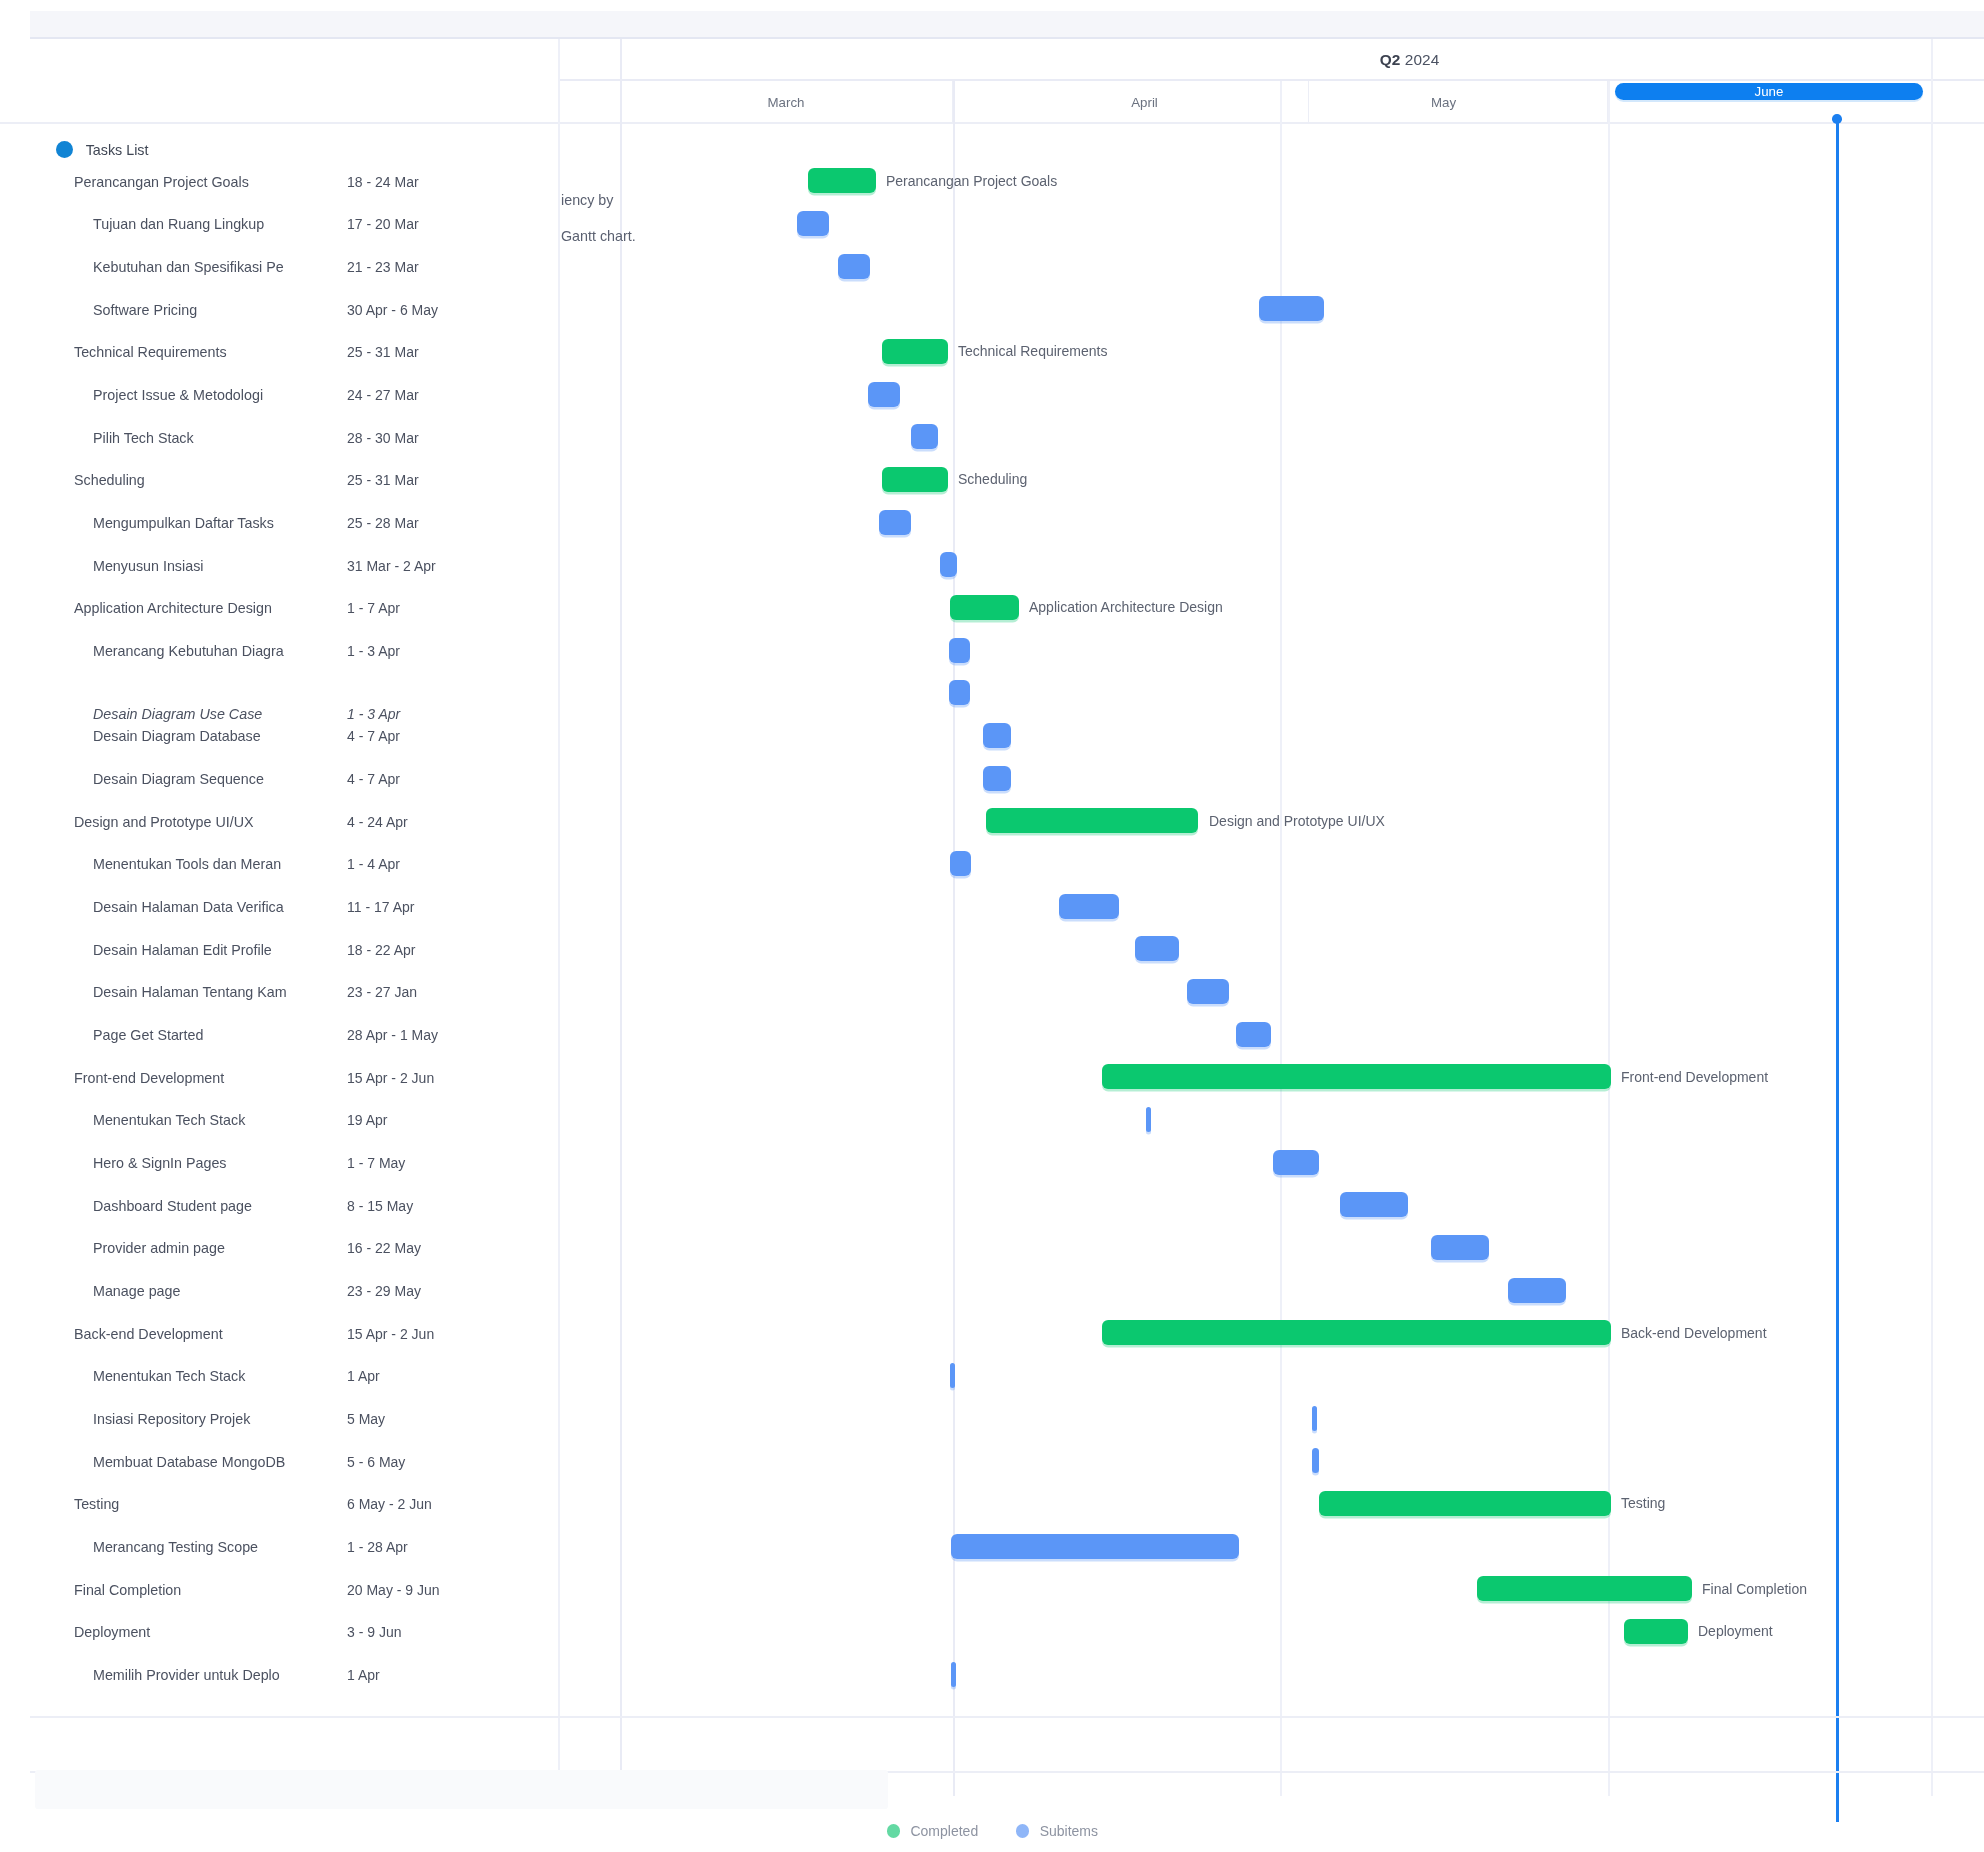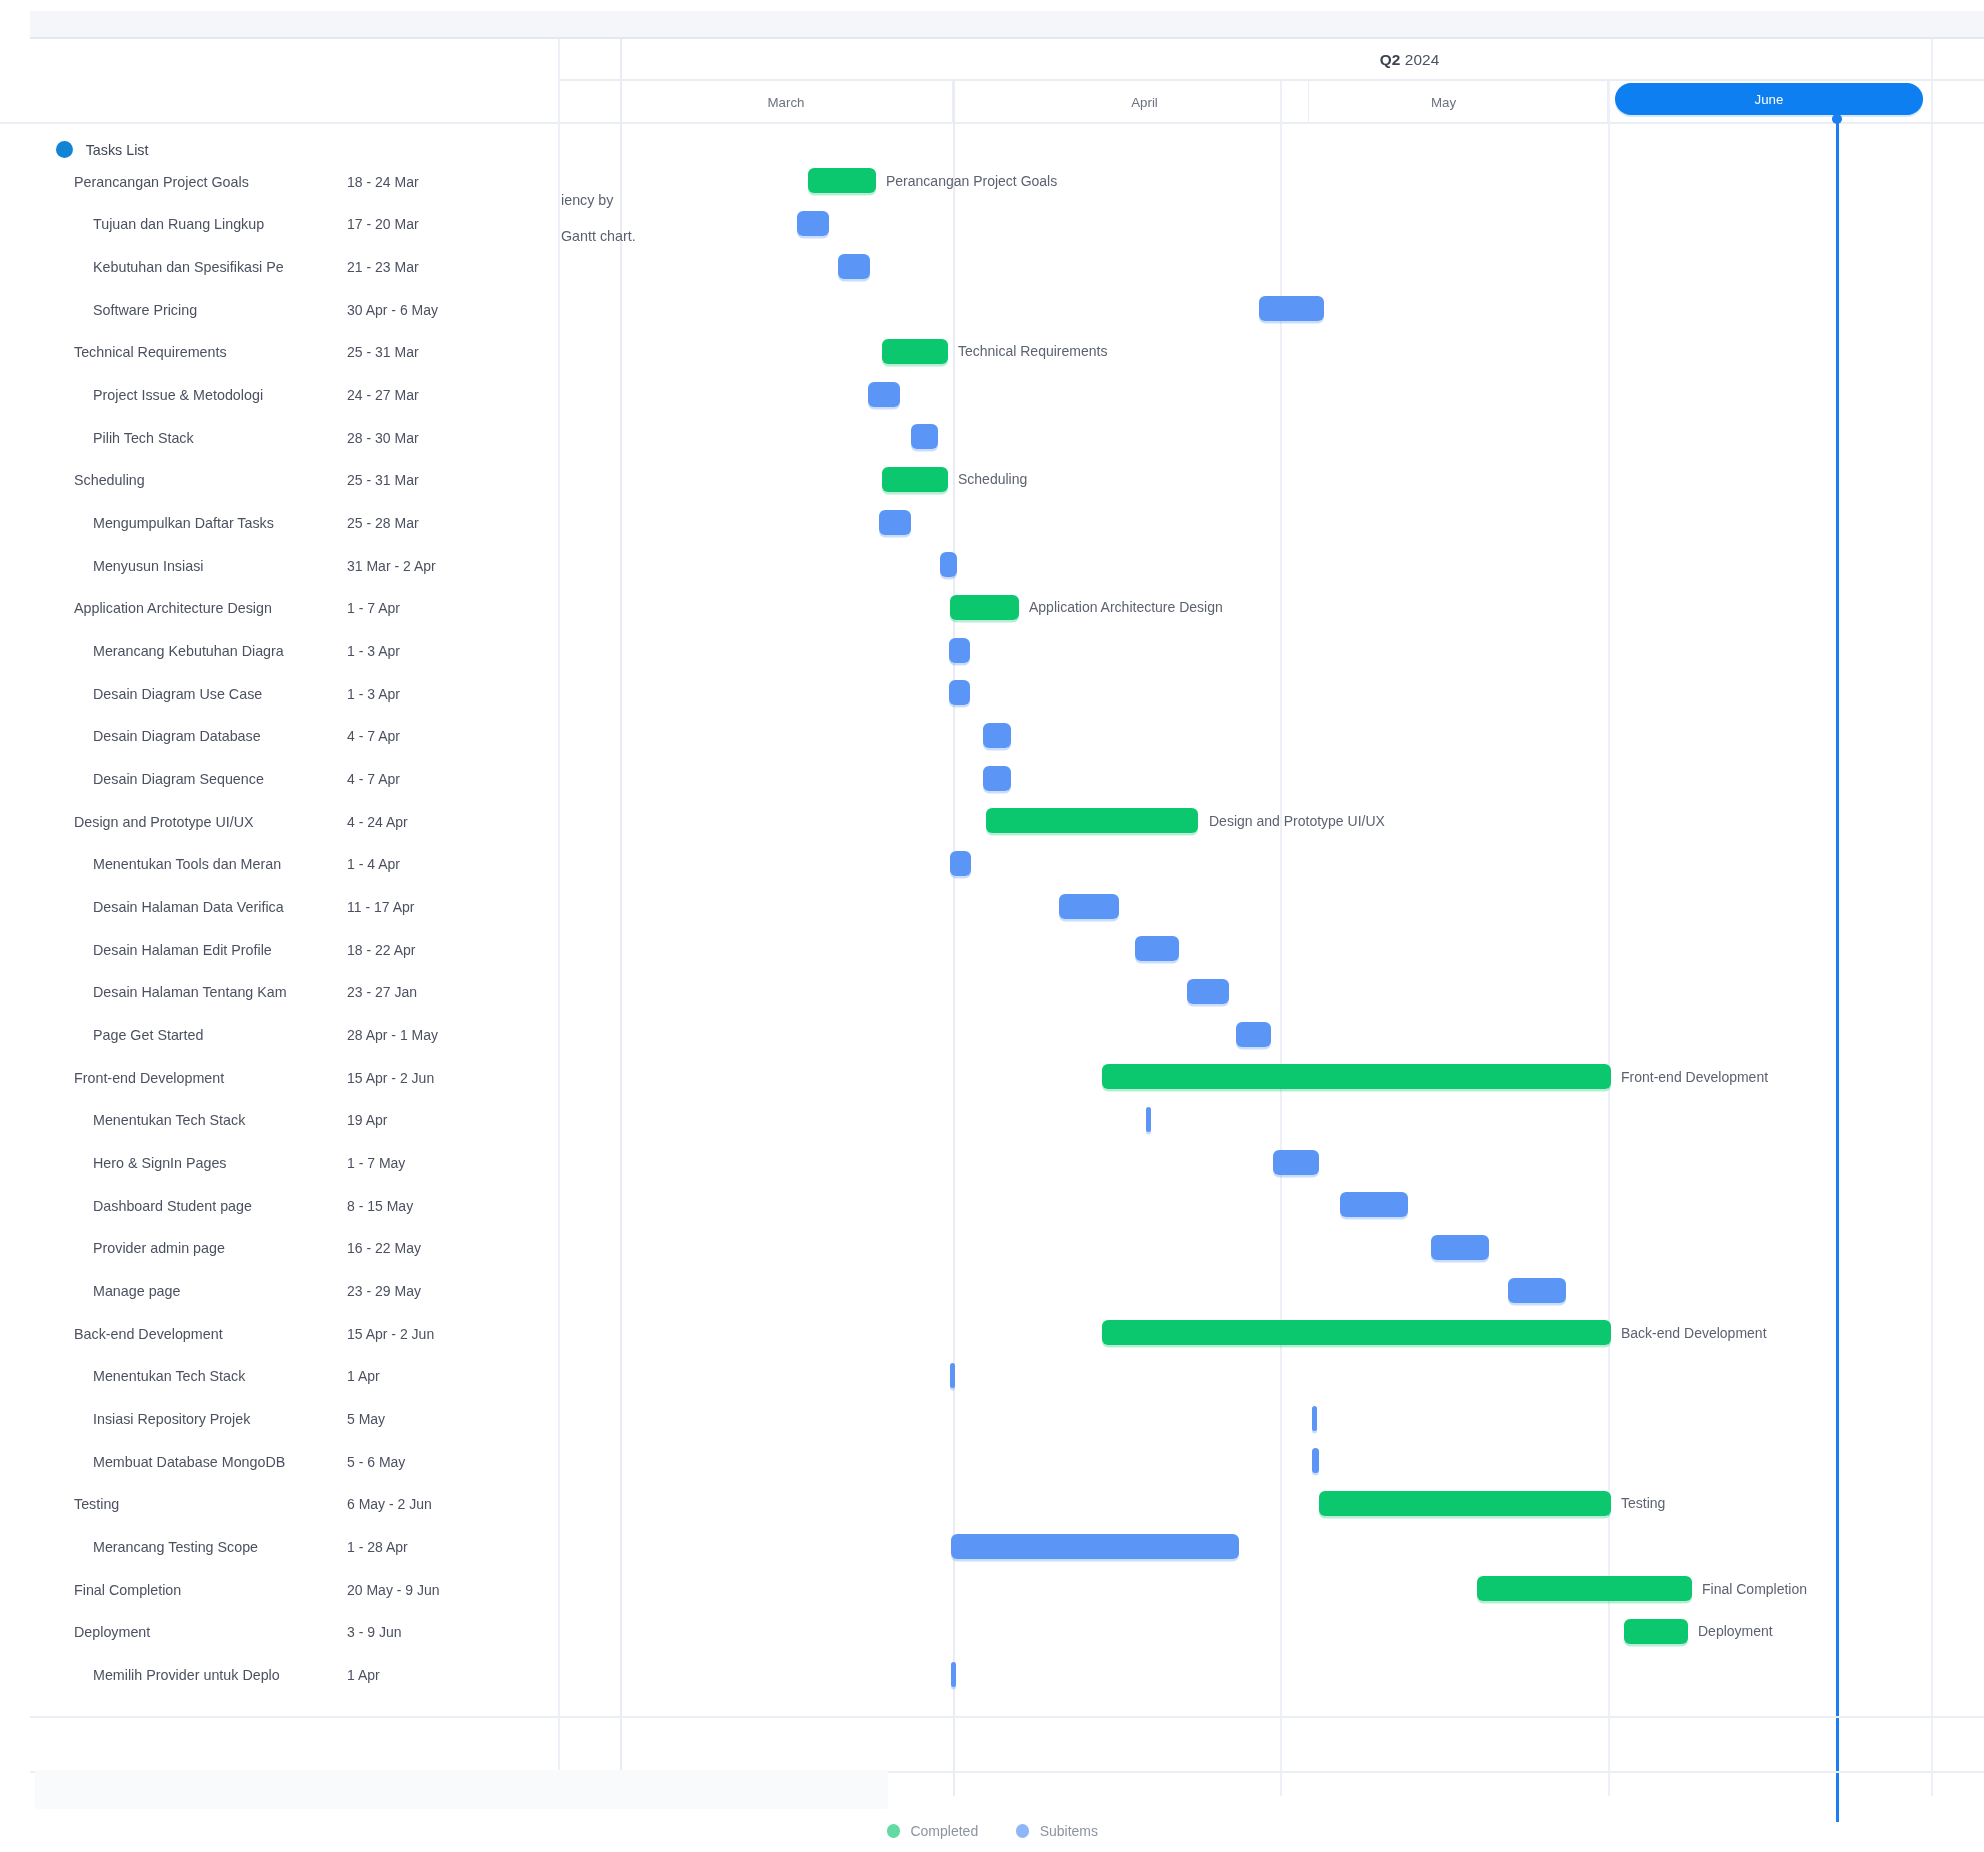--- a/index.html
+++ b/index.html
@@ -144,21 +144,21 @@
   <div id="month-header">
       <div class="month-cell" style="left: 620px; width: 333px;">
         <span class="month-label">March</span>
       </div>
       <div class="month-cell" style="left: 981px; width: 328px;">
         <span class="month-label">April</span>
       </div>
       <div class="month-cell" style="left: 1280px; width: 328px;">
         <span class="month-label">May</span>
       </div>
-      <div class="month-pill" style="left: 1615px; top: 83px; width: 308px; height: 32px;">
+      <div class="month-pill" style="left: 1615px; top: 83px; width: 308px; height: 17px;">
         <span class="month-label">June</span>
       </div>
     </div>
   <div class="hline-month"></div>
 
   <div id="vlines">
       <div class="vline faint" style="left: 558px; top: 39px; height: 1757px;"></div>
       <div class="vline" style="left: 620px; top: 39px; height: 1757px;"></div>
       <div class="vline" style="left: 953px; top: 81px; height: 1715px;"></div>
       <div class="vline faint" style="left: 1280px; top: 81px; height: 1715px;"></div>
@@ -232,21 +232,21 @@
         <div class="row-name lvl0">Application Architecture Design</div>
         <div class="row-date">1 - 7 Apr</div>
       </div>
       <div class="bar completed" style="left: 950px; width: 69px; top: 595px;"></div>
       <div class="bar-label" style="left: 1029px; top: 607px;">Application Architecture Design</div>
       <div class="row" style="top: 629px;">
         <div class="row-name lvl1">Merancang Kebutuhan Diagra</div>
         <div class="row-date">1 - 3 Apr</div>
       </div>
       <div class="bar subitem" style="left: 949px; width: 20.5px; top: 638px;"></div>
-      <div class="row" style="top: 672px;">
+      <div class="row" style="top: 692px; font-style: italic;">
         <div class="row-name lvl1">Desain Diagram Use Case</div>
         <div class="row-date">1 - 3 Apr</div>
       </div>
       <div class="bar subitem" style="left: 949px; width: 20.5px; top: 680px;"></div>
       <div class="row" style="top: 714px;">
         <div class="row-name lvl1">Desain Diagram Database</div>
         <div class="row-date">4 - 7 Apr</div>
       </div>
       <div class="bar subitem" style="left: 983px; width: 28px; top: 723px;"></div>
       <div class="row" style="top: 757px;">

